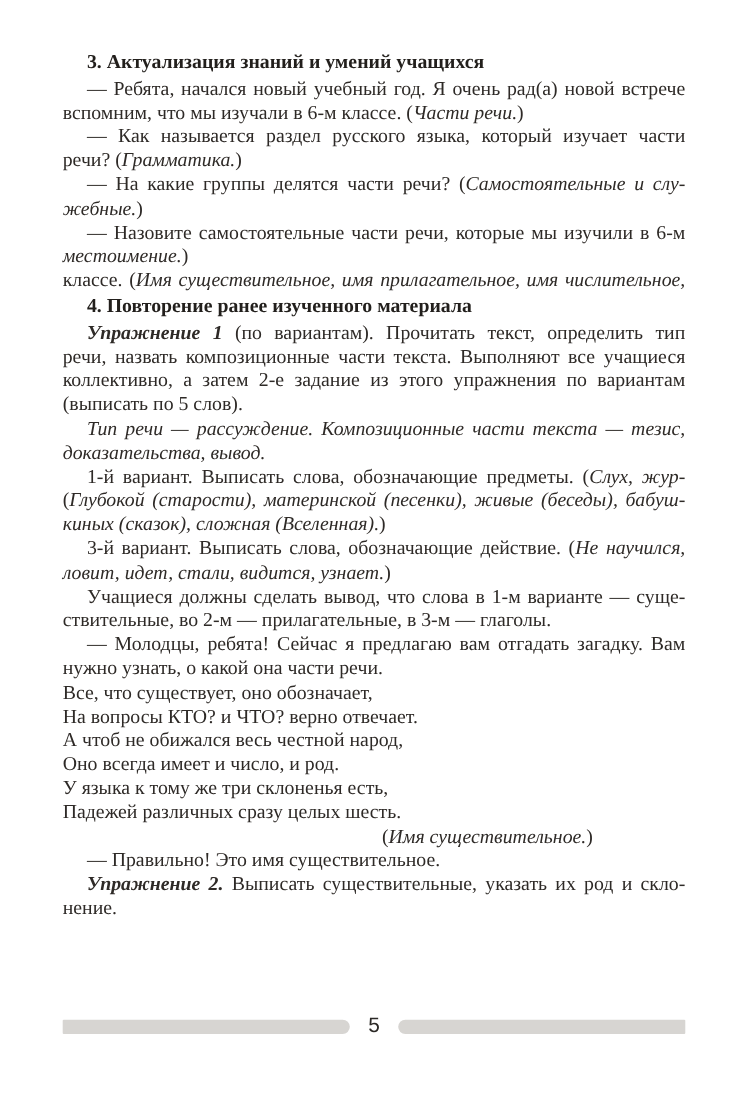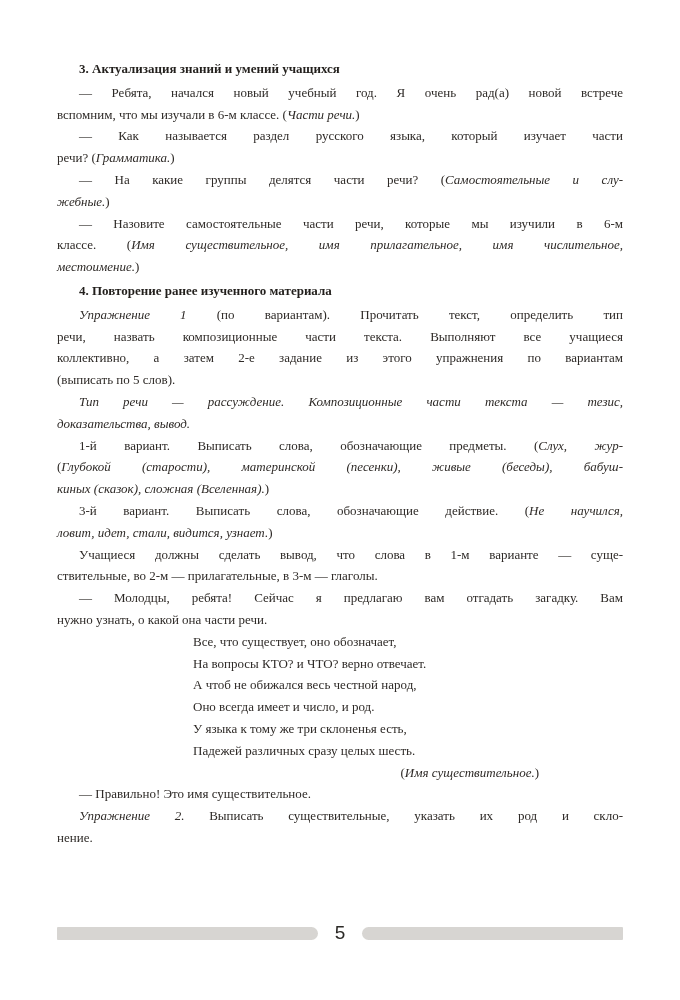--- a/index.html
+++ b/index.html
@@ -12,44 +12,44 @@
     width: 680px;
     height: 1000px;
     background: #ffffff;
     overflow: hidden;
     font-family: "Liberation Serif", "DejaVu Serif", serif;
     color: #2e2a27;
   }
   .content {
     position: absolute;
     left: 57px;
-    top: 56px;
+    top: 44px;
     width: 566px;
-    font-size: 13px;
+    font-size: 18px;
     line-height: 21.8px;
   }
   .block { margin: 0; }
   .block.heading {
     font-weight: bold;
     color: #221f1c;
     margin-top: 2px;
     margin-bottom: 2px;
   }
   .line {
     text-align: justify;
     text-align-last: left;
     min-height: 21.8px;
   }
   .line.just { text-align-last: justify; }
   .line.first { text-indent: 22px; }
   .seg-n { font-style: normal; font-weight: normal; }
   .seg-i { font-style: italic; }
   .seg-b { font-weight: bold; }
-  .seg-bi { font-weight: normal; font-style: italic; }
-  .block.poem { margin-left: 136px; }
+  .seg-bi { font-weight: bold; font-style: italic; }
+  .block.poem { }
   .block.poem .line { text-align: left; }
   .block.attribution {
     margin-left: 136px;
     width: 346px;
   }
   .block.attribution .line {
     text-align: right;
     text-align-last: right;
   }
   .footer {
@@ -92,22 +92,22 @@
       <div class="block para">
         <div class="line first just"><span class="seg-n">— Как называется раздел русского языка, который изучает части</span></div>
         <div class="line"><span class="seg-n">речи? (</span><span class="seg-i">Грамматика.</span><span class="seg-n">)</span></div>
       </div>
       <div class="block para">
         <div class="line first just"><span class="seg-n">— На какие группы делятся части речи? (</span><span class="seg-i">Самостоятельные и слу-</span></div>
         <div class="line"><span class="seg-i">жебные.</span><span class="seg-n">)</span></div>
       </div>
       <div class="block para">
         <div class="line first just"><span class="seg-n">— Назовите самостоятельные части речи, которые мы изучили в 6-м</span></div>
+        <div class="line"><span class="seg-i">местоимение.</span><span class="seg-n">)</span></div>
         <div class="line just"><span class="seg-n">классе. (</span><span class="seg-i">Имя существительное, имя прилагательное, имя числительное,</span></div>
-        <div class="line"><span class="seg-i">местоимение.</span><span class="seg-n">)</span></div>
       </div>
       <div class="block heading">
         <div class="line first"><span class="seg-b">4. Повторение ранее изученного материала</span></div>
       </div>
       <div class="block para">
         <div class="line first just"><span class="seg-bi">Упражнение 1</span><span class="seg-n"> (по вариантам). Прочитать текст, определить тип</span></div>
         <div class="line just"><span class="seg-n">речи, назвать композиционные части текста. Выполняют все учащиеся</span></div>
         <div class="line just"><span class="seg-n">коллективно, а затем 2-е задание из этого упражнения по вариантам</span></div>
         <div class="line"><span class="seg-n">(выписать по 5 слов).</span></div>
       </div>

